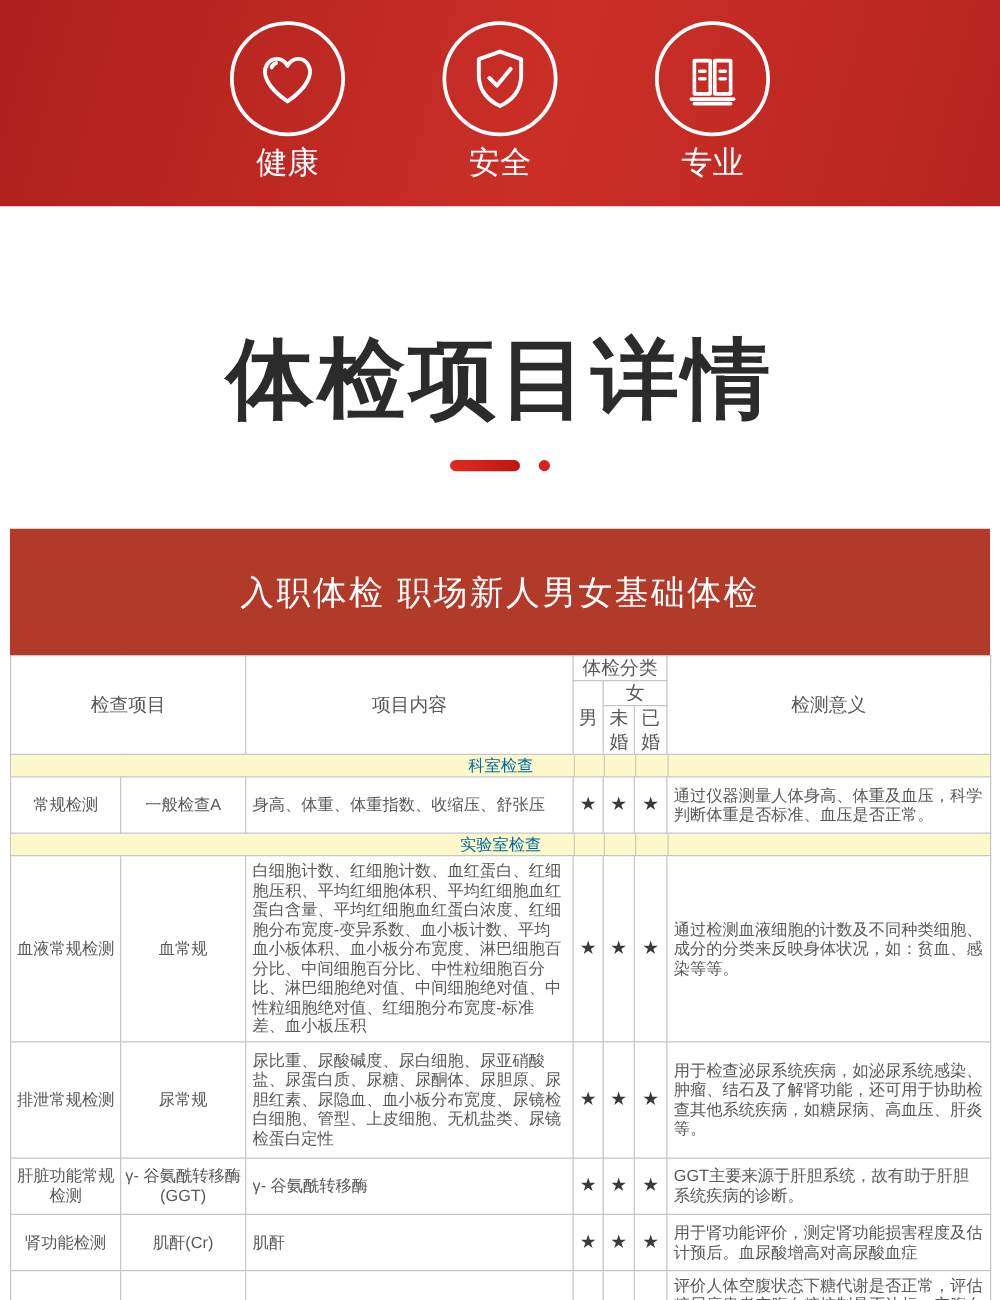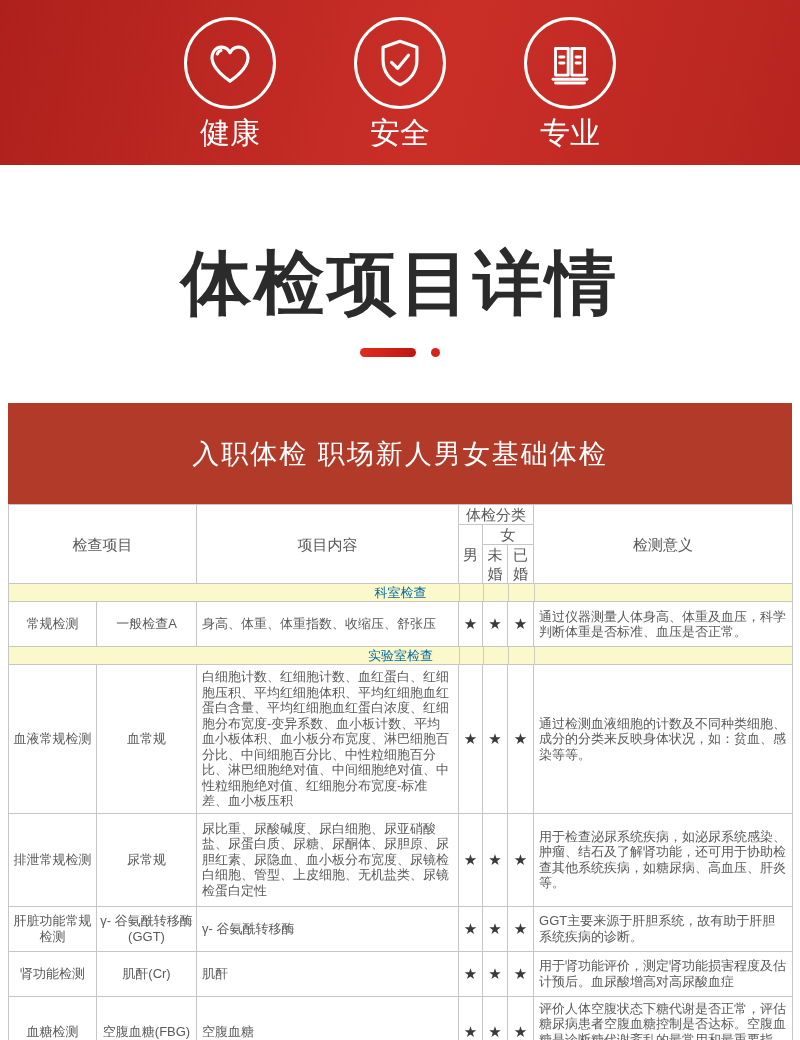--- a/index.html
+++ b/index.html
@@ -24,25 +24,25 @@
   .banner{
     height:165px;
     background:linear-gradient(105deg,var(--banner-red-dark) 0%,var(--banner-red) 55%,var(--banner-red-dark) 120%);
     display:flex;justify-content:center;gap:76px;padding-top:17px;
   }
   .b-item{display:flex;flex-direction:column;align-items:center;width:94px;}
   .b-circle{
     width:92px;height:92px;border:3px solid #fff;border-radius:50%;
     display:flex;align-items:center;justify-content:center;
   }
-  .b-label{margin-top:9px;color:#fff;font-size:30px;line-height:1;}
+  .b-label{margin-top:9px;color:#fff;font-size:25px;line-height:1;}
 
   
   .page-title{
-    margin-top:76px;text-align:center;
+    margin-top:96px;text-align:center;
     font-size:70px;line-height:84px;font-weight:900;color:#2b2b2b;letter-spacing:3px;
   }
   .underline-row{margin-top:22px;display:flex;justify-content:center;align-items:center;gap:15px;height:10px;}
   .u-bar{width:56px;height:9px;border-radius:5px;background:linear-gradient(90deg,#e02c20,#bf1511);}
   .u-dot{width:9px;height:9px;border-radius:50%;background:var(--accent-red);}
 
   
   .table-zone{margin:46px 8px 0;}
   .band{
     height:101px;background:var(--table-header-red);color:#fff;

